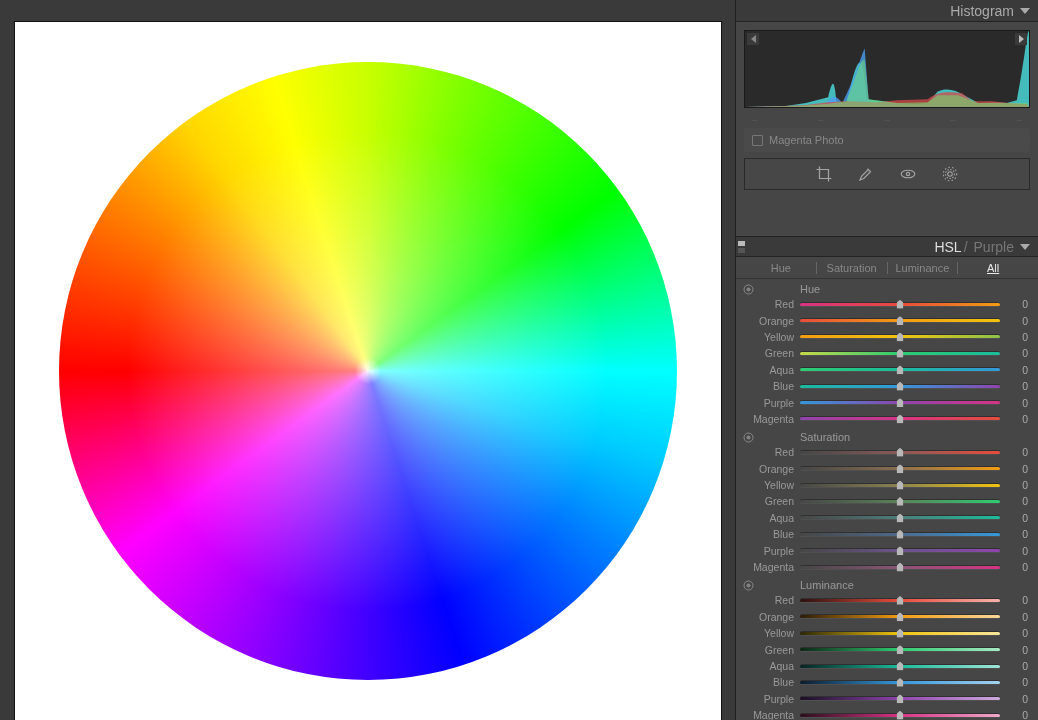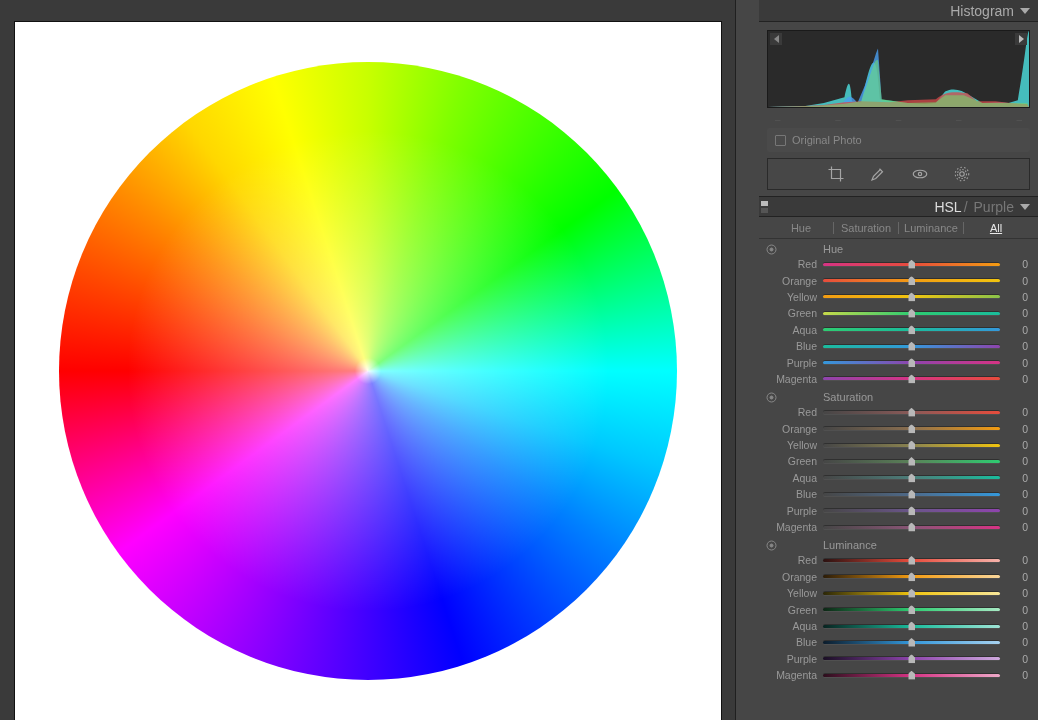--- a/index.html
+++ b/index.html
@@ -38,21 +38,20 @@
     content: "";
     position: absolute; inset: 0;
     border-radius: 50%;
     background: radial-gradient(circle, rgba(255,255,255,0.95) 0%, rgba(255,255,255,0.5) 3%, rgba(255,255,255,0) 55%);
   }
   .side-panel {
     width: 303px; height: 720px;
     background: #464646;
     display: flex; flex-direction: column;
     border-left: 1px solid #202020;
-    padding-left: 23px;
   }
   .panel-header {
     height: 22px;
     background: #3a3a3a;
     display: flex; align-items: center; justify-content: flex-end;
     padding-right: 8px;
     border-bottom: 1px solid #222;
   }
   .panel-header-label {
     font-size: 14px;
@@ -130,20 +129,21 @@
   }
   .toggle-notch svg { width:7px; height:12px; }
   .section-header {
     height: 21px;
     background: #3a3a3a;
     display: flex; align-items: center; justify-content: flex-end;
     padding-right: 8px;
     border-top: 1px solid #222;
     border-bottom: 1px solid #222;
     position: relative;
+    margin-top: 40px;
   }
   .section-header .toggle-notch { position:absolute; left:2px; top:4px; margin:0;}
   .hsl-label {
     font-size: 14px; color: #ddd; margin-right: 2px;
   }
   .color-label {
     font-size: 14px; color: #777; margin-right: 6px;
   }
   .sub-tabs {
     height: 22px;
@@ -244,21 +244,21 @@
   <div class="histo-ticks">
     <span>–</span>
     <span>–</span>
     <span>–</span>
     <span>–</span>
     <span>–</span>
   </div>
 
   <div class="orig-photo">
     <span class="orig-check"></span>
-    <span class="orig-label">Original Photo</span>
+    <span class="orig-label">Magenta Photo</span>
   </div>
 
   <div class="tool-strip">
     <div class="tool-icon">
       <svg viewBox="0 0 24 24" fill="none" stroke="#a5a5a5" stroke-width="1.6">
           <path d="M6 2v16h16M2 6h16v16"></path>
         </svg>
     </div>
     <div class="tool-icon">
       <svg viewBox="0 0 24 24" fill="none" stroke="#a5a5a5" stroke-width="1.6">

